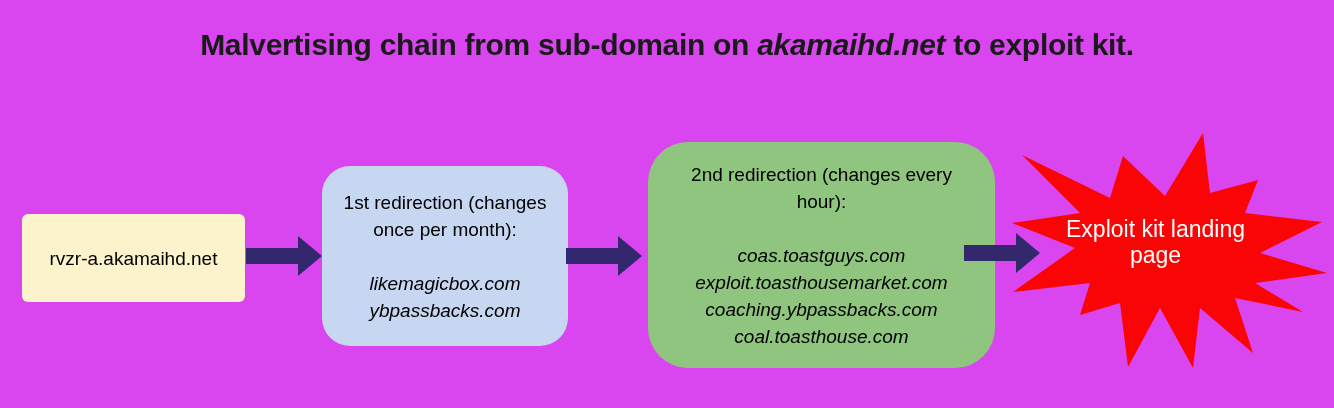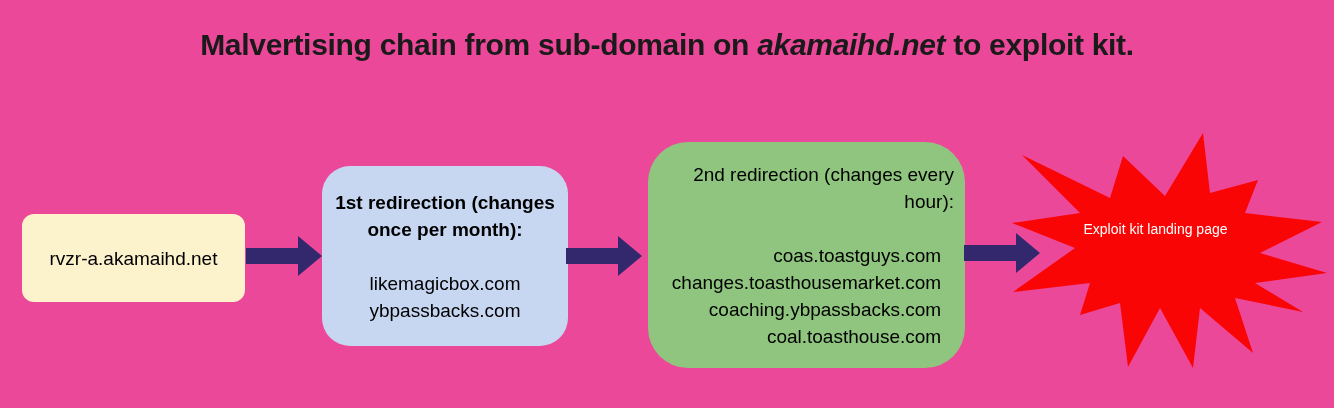--- a/index.html
+++ b/index.html
@@ -1,20 +1,20 @@
 <!DOCTYPE html>
 <html><head>
 <meta charset="utf-8">
 <style>
   html, body { margin: 0; padding: 0; background: #000; }
   .canvas {
     position: relative;
     width: 1334px;
     height: 408px;
-    background: #ec4899;
+    background: #d946ef;
     overflow: hidden;
     font-family: "Liberation Sans", sans-serif;
   }
   .diagram-title {
     position: absolute;
     left: 7px; top: 27px;
     width: 1320px;
     text-align: center;
     font-size: 30px;
     font-weight: bold;
@@ -32,52 +32,51 @@
     justify-content: center;
     color: #000000;
     font-size: 19px;
     line-height: 27px;
     text-align: center;
   }
   .node-source {
     left: 22px; top: 214px;
     width: 223px; height: 88px;
     background: #FCF2CC;
-    border-radius: 12px;
+    border-radius: 6px;
   }
   .node-redirect1 {
     left: 322px; top: 166px;
     width: 246px; height: 180px;
     background: #C7D7F2;
     border-radius: 28px;
   }
   .node-redirect2 {
     left: 648px; top: 142px;
-    width: 317px; height: 226px;
+    width: 347px; height: 226px;
     background: #8FC57E;
     border-radius: 40px;
-    text-align: right;
   }
   .node .heading { margin: 0 auto; }
-  .node-redirect1 .heading { width: 235px; font-weight: bold; }
+  .node-redirect1 .heading { width: 235px; }
   .node-redirect2 .heading { width: 295px; }
   .spacer { height: 27px; }
-  .domains { list-style: none; margin: 0; padding: 0; }
+  .domains { list-style: none; margin: 0; padding: 0; font-style: italic; }
   .arrow { position: absolute; }
   .arrow-1 { left: 246px; top: 235px; }
   .arrow-2 { left: 566px; top: 235px; }
   .arrow-3 { left: 964px; top: 232px; }
   .explosion { position: absolute; left: 1002px; top: 126px; }
   .exploit-label {
     position: absolute;
     left: 1063px; top: 216px;
     width: 185px;
     text-align: center;
     color: #FFFFFF;
-    font-size: 14px;
+    font-size: 23px;
     line-height: 26px;
   }
 </style>
 </head>
 <body>
 
 <div class="canvas">
 
   <div class="diagram-title"><span>Malvertising chain from sub-domain on </span><span class="em">akamaihd.net</span><span> to exploit kit.</span></div>
 
@@ -100,21 +99,21 @@
 
   <svg class="arrow arrow-2" width="76" height="42" viewBox="0 0 76 42">
     <polygon points="0,13 52,13 52,1 76,21 52,41 52,29 0,29" fill="#33276E"></polygon>
   </svg>
 
   <div class="node node-redirect2">
     <div class="heading">2nd redirection (changes every hour):</div>
     <div class="spacer"></div>
     <ul class="domains">
       <li>coas.toastguys.com</li>
-      <li>changes.toasthousemarket.com</li>
+      <li>exploit.toasthousemarket.com</li>
       <li>coaching.ybpassbacks.com</li>
       <li>coal.toasthouse.com</li>
     </ul>
   </div>
 
   <svg class="arrow arrow-3" width="76" height="42" viewBox="0 0 76 42">
     <polygon points="0,13 52,13 52,1 76,21 52,41 52,29 0,29" fill="#33276E"></polygon>
   </svg>
 
   <svg class="explosion" width="332" height="252" viewBox="0 0 332 252">

